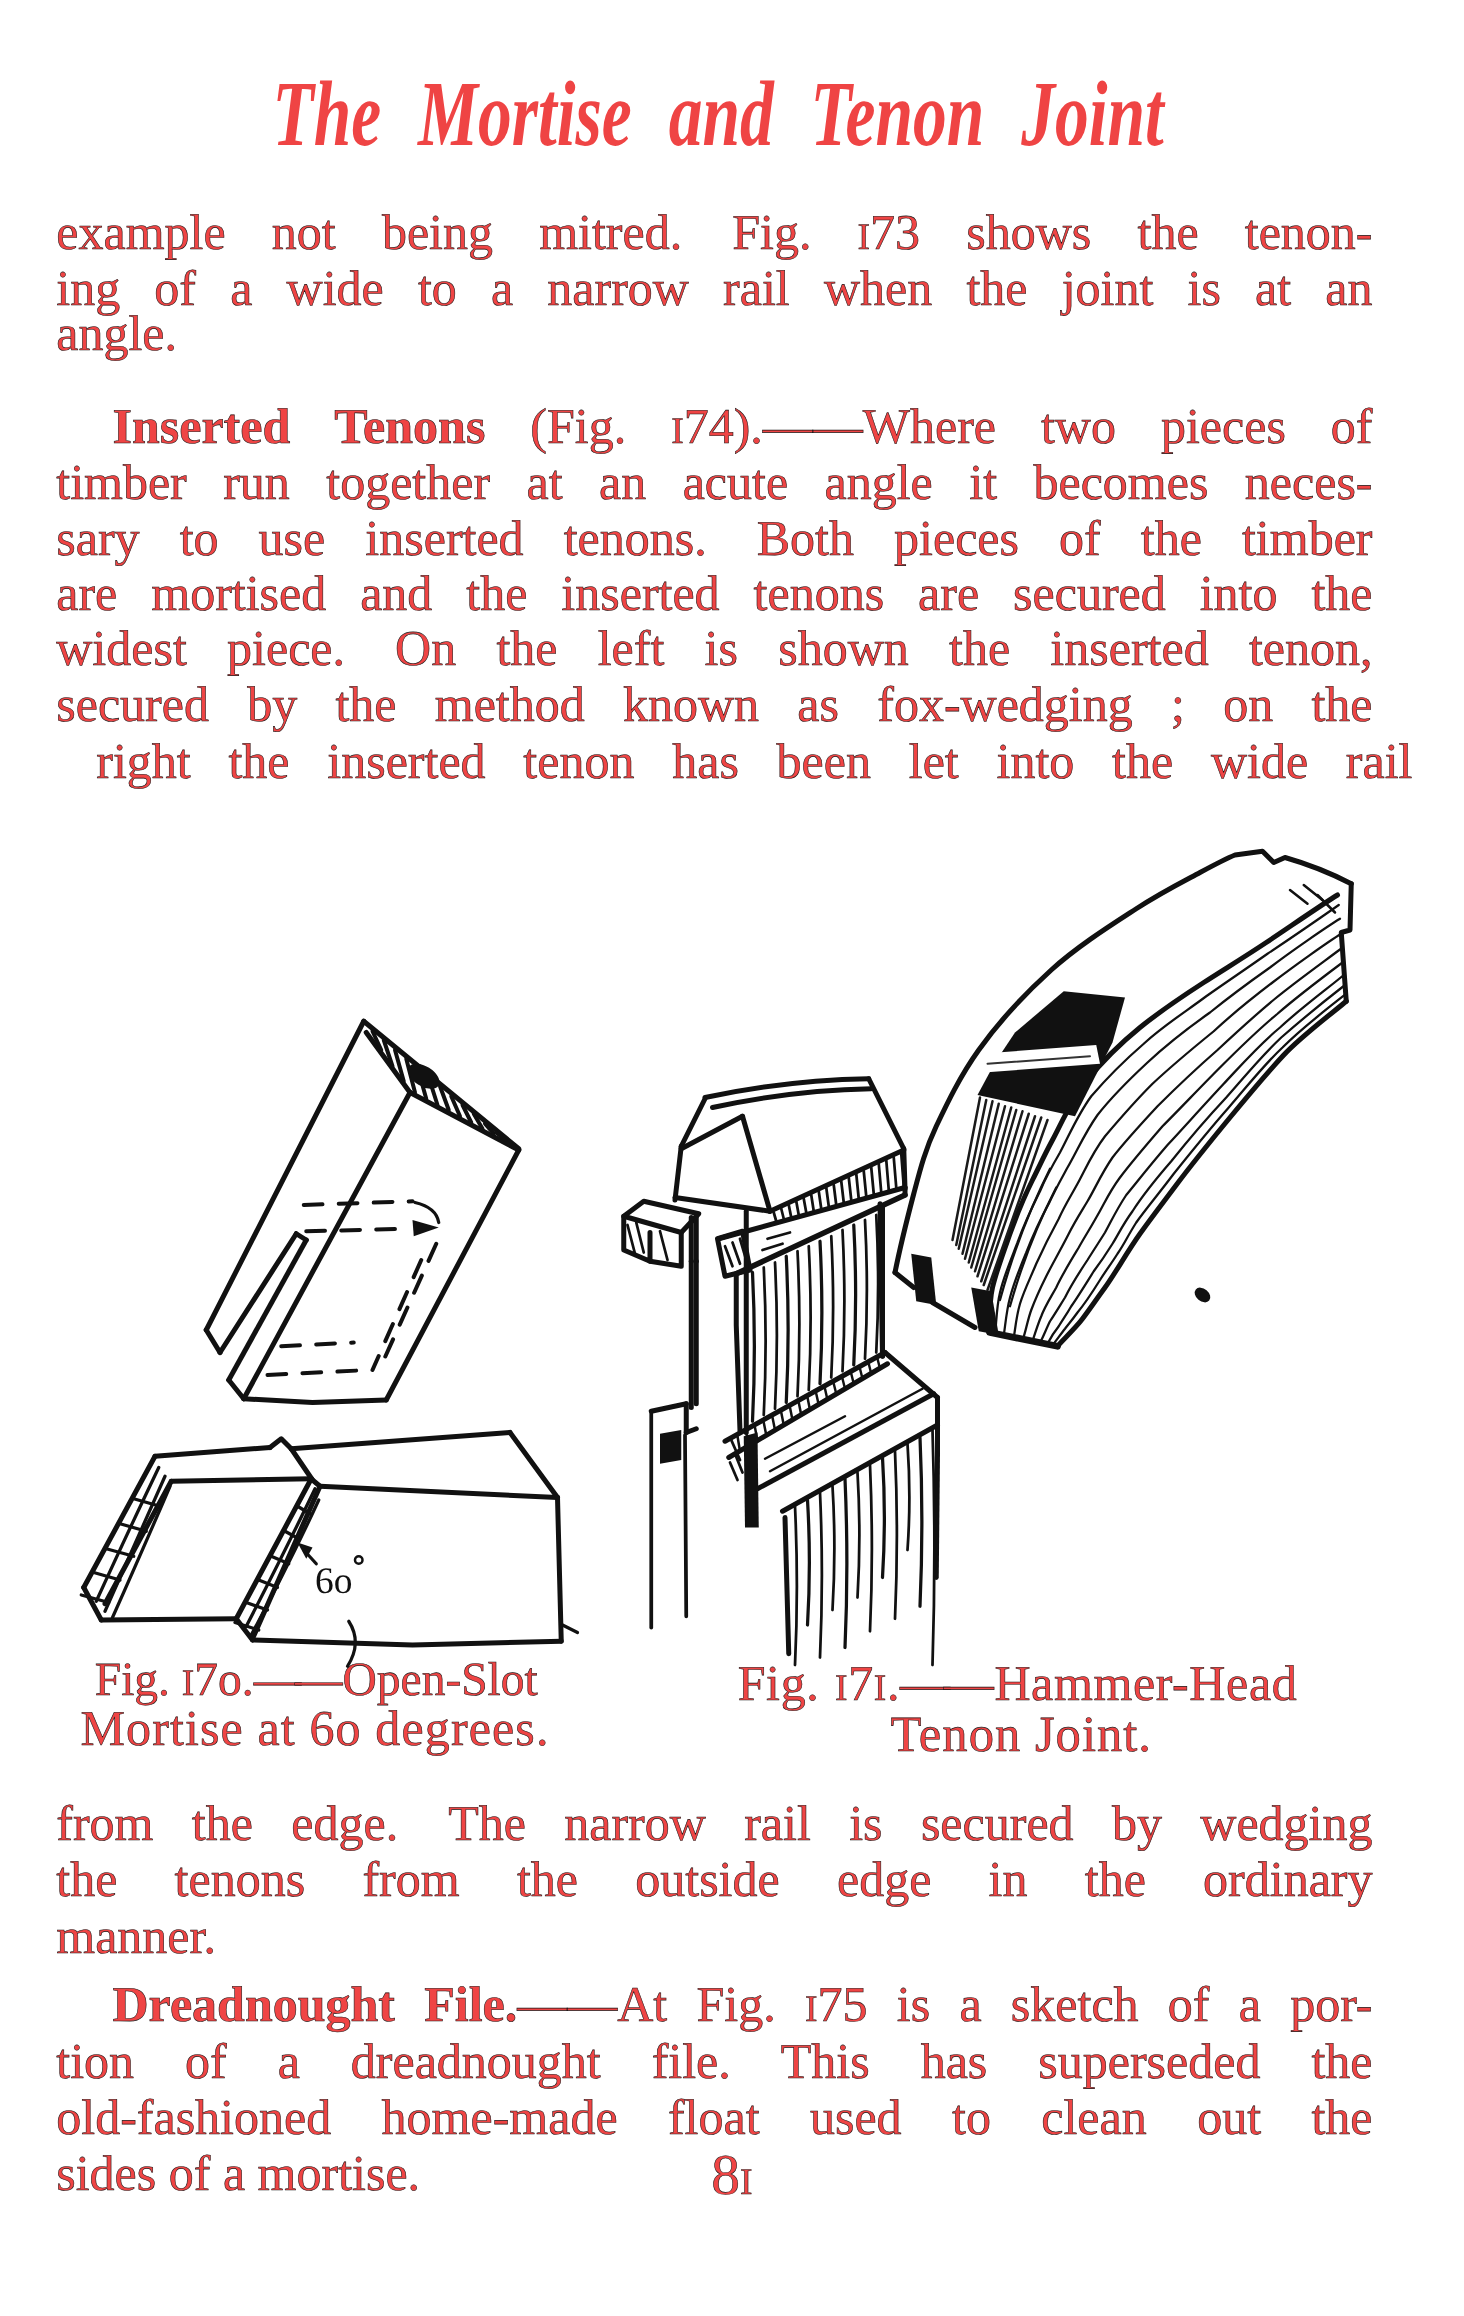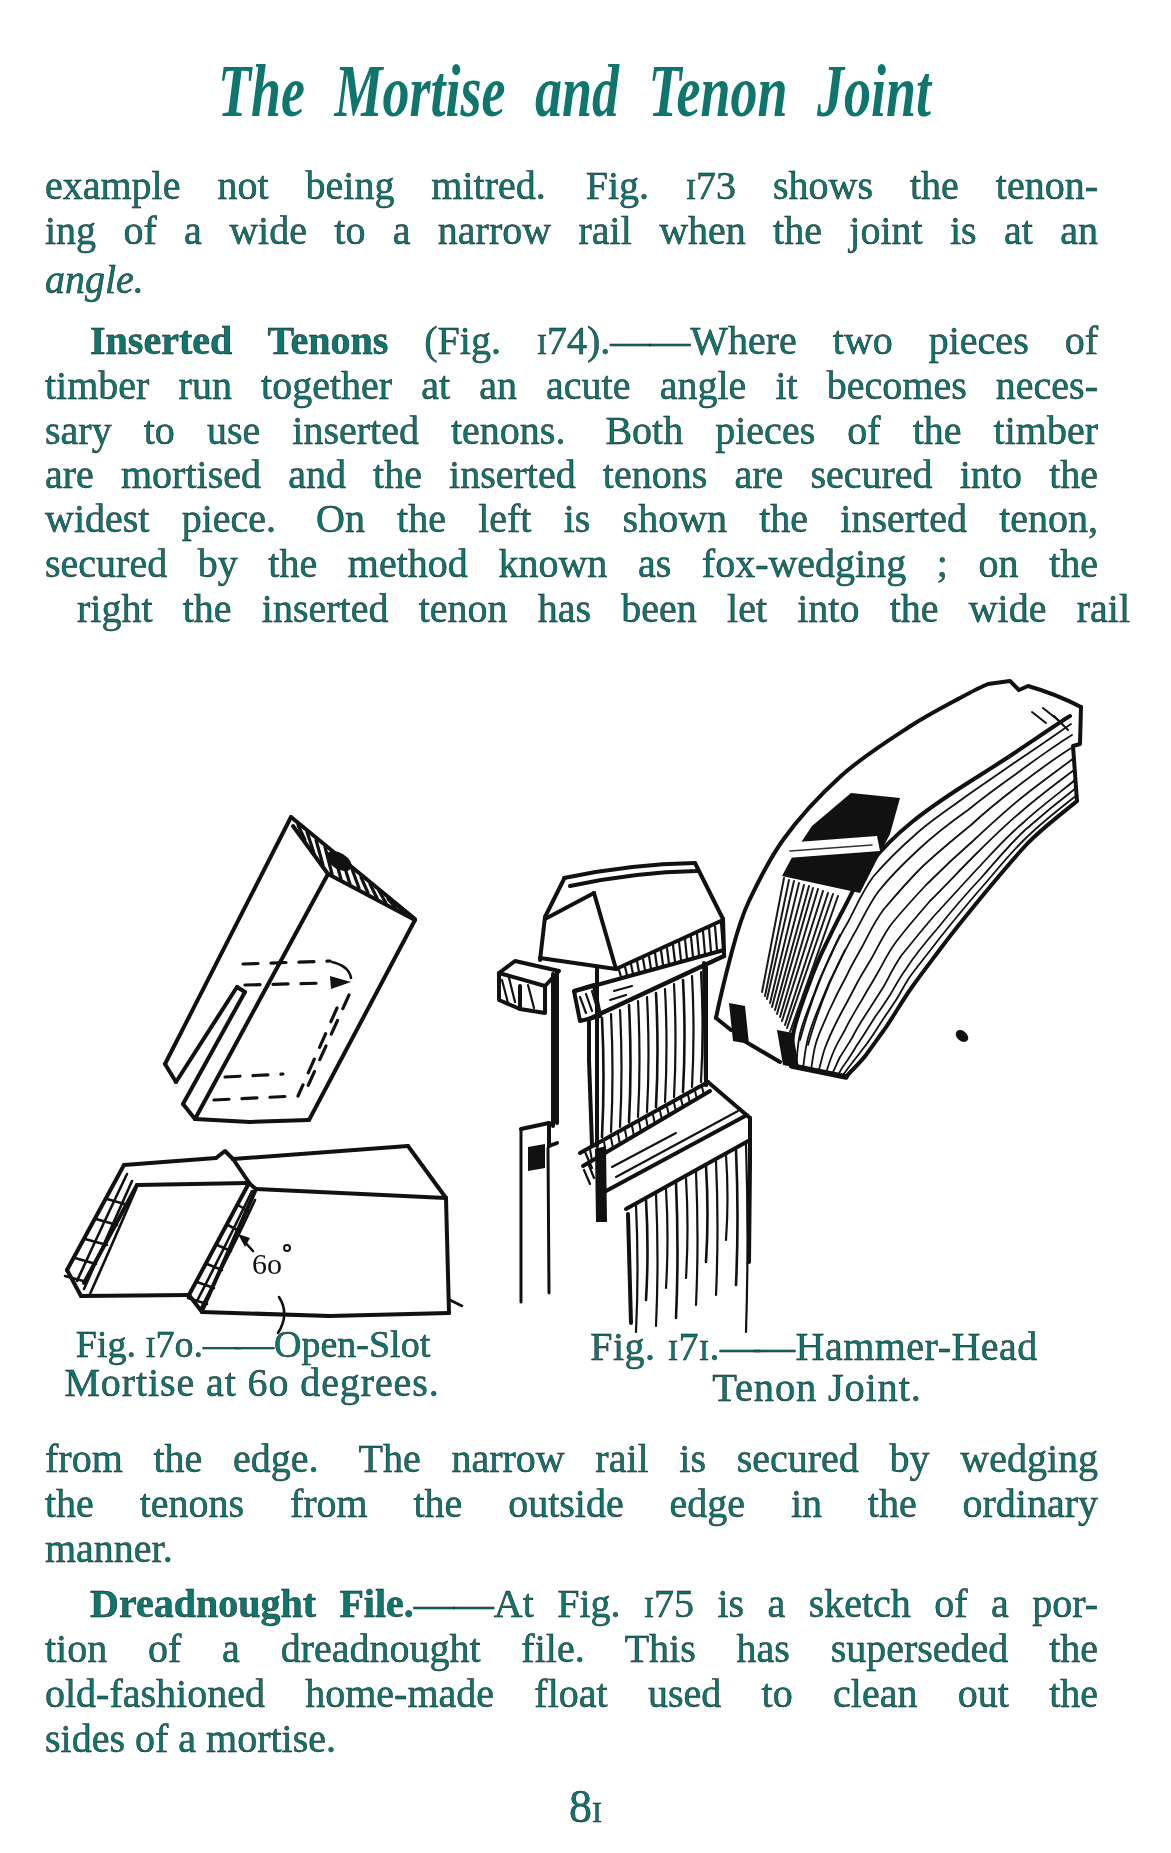--- a/index.html
+++ b/index.html
@@ -1,17 +1,17 @@
 <!DOCTYPE html>
 <html><head>
 <meta charset="utf-8">
 <style>
 html,body{margin:0;padding:0;background:#ffffff;}
 #page{position:relative;width:1171px;height:1853px;background:#ffffff;overflow:hidden;
-  font-family:"Liberation Serif",serif;color:#0f766e;}
+  font-family:"Liberation Serif",serif;color:#ef4444;}
 .t{position:absolute;left:0;width:1171px;text-align:center;font-style:italic;font-weight:bold;
   font-size:54px;line-height:54px;word-spacing:16px;white-space:nowrap;
   transform:scale(1.0,1.38);transform-origin:center top;}
 .bl{position:absolute;left:45px;width:1053px;font-size:40px;line-height:40px;
   text-align:justify;text-align-last:justify;white-space:nowrap;
   -webkit-text-stroke:0.45px #161616;}
 .nl{text-align:left;text-align-last:left;}
 .os{font-size:30px;}
 .cap{position:absolute;font-size:38px;line-height:40px;white-space:nowrap;
   transform:translateX(-50%);-webkit-text-stroke:0.45px #161616;}
@@ -20,21 +20,21 @@
   -webkit-text-stroke:0.45px #161616;}
 svg{position:absolute;left:0;top:0;}
 </style>
 </head>
 <body>
 <div id="page">
 <div class="t" style="top:54px;left:-11px;">The Mortise and Tenon Joint</div>
 
 <div class="bl" style="top:166px;">example not being mitred. Fig. <span class="os">I</span>73 shows the tenon-</div>
 <div class="bl" style="top:211px;">ing of a wide to a narrow rail when the joint is at an</div>
-<div class="bl nl" style="top:260px;font-style:italic;">angle.</div>
+<div class="bl nl" style="top:247px;">angle.</div>
 
 <div class="bl" style="top:321px;"><span style="display:inline-block;width:45px;"></span><b>Inserted Tenons</b> (Fig. <span class="os">I</span>74).——Where two pieces of</div>
 <div class="bl" style="top:366px;">timber run together at an acute angle it becomes neces-</div>
 <div class="bl" style="top:411px;">sary to use inserted tenons. Both pieces of the timber</div>
 <div class="bl" style="top:455px;">are mortised and the inserted tenons are secured into the</div>
 <div class="bl" style="top:499px;">widest piece. On the left is shown the inserted tenon,</div>
 <div class="bl" style="top:544px;">secured by the method known as fox-wedging ; on the</div>
 <div class="bl" style="top:589px;margin-left:32px;">right the inserted tenon has been let into the wide rail</div>
 
 <div class="cap" style="left:253px;top:1324px;text-align:center;">Fig. <span class="os">I</span>7o.<span class="d2">—</span>—Open-Slot</div>
@@ -44,21 +44,21 @@
 
 <div class="bl" style="top:1439px;">from the edge. The narrow rail is secured by wedging</div>
 <div class="bl" style="top:1484px;">the tenons from the outside edge in the ordinary</div>
 <div class="bl nl" style="top:1529px;">manner.</div>
 
 <div class="bl" style="top:1584px;"><span style="display:inline-block;width:45px;"></span><b>Dreadnought File.</b>——At Fig. <span class="os">I</span>75 is a sketch of a por-</div>
 <div class="bl" style="top:1629px;">tion of a dreadnought file. This has superseded the</div>
 <div class="bl nl" style="top:1719px;">sides of a mortise.</div>
 <div class="bl" style="top:1674px;">old-fashioned home-made float used to clean out the</div>
 
-<div class="pg" style="top:1780px;text-align:center;">8<span class="os">I</span></div>
+<div class="pg" style="top:1713px;text-align:center;">8<span class="os">I</span></div>
 
 <svg width="1171" height="1853" viewBox="0 0 1171 1853" fill="none" stroke="#111" stroke-width="4" stroke-linecap="round" stroke-linejoin="round">
 
 <g>
 <path d="M291,817 L165,1064"></path>
 <path d="M165,1064 L176,1082"></path>
 <path d="M176,1082 L237,987"></path>
 <path d="M237,987 L245,992"></path>
 <path d="M245,992 L183,1104"></path>
 <path d="M183,1104 L195,1119"></path>

